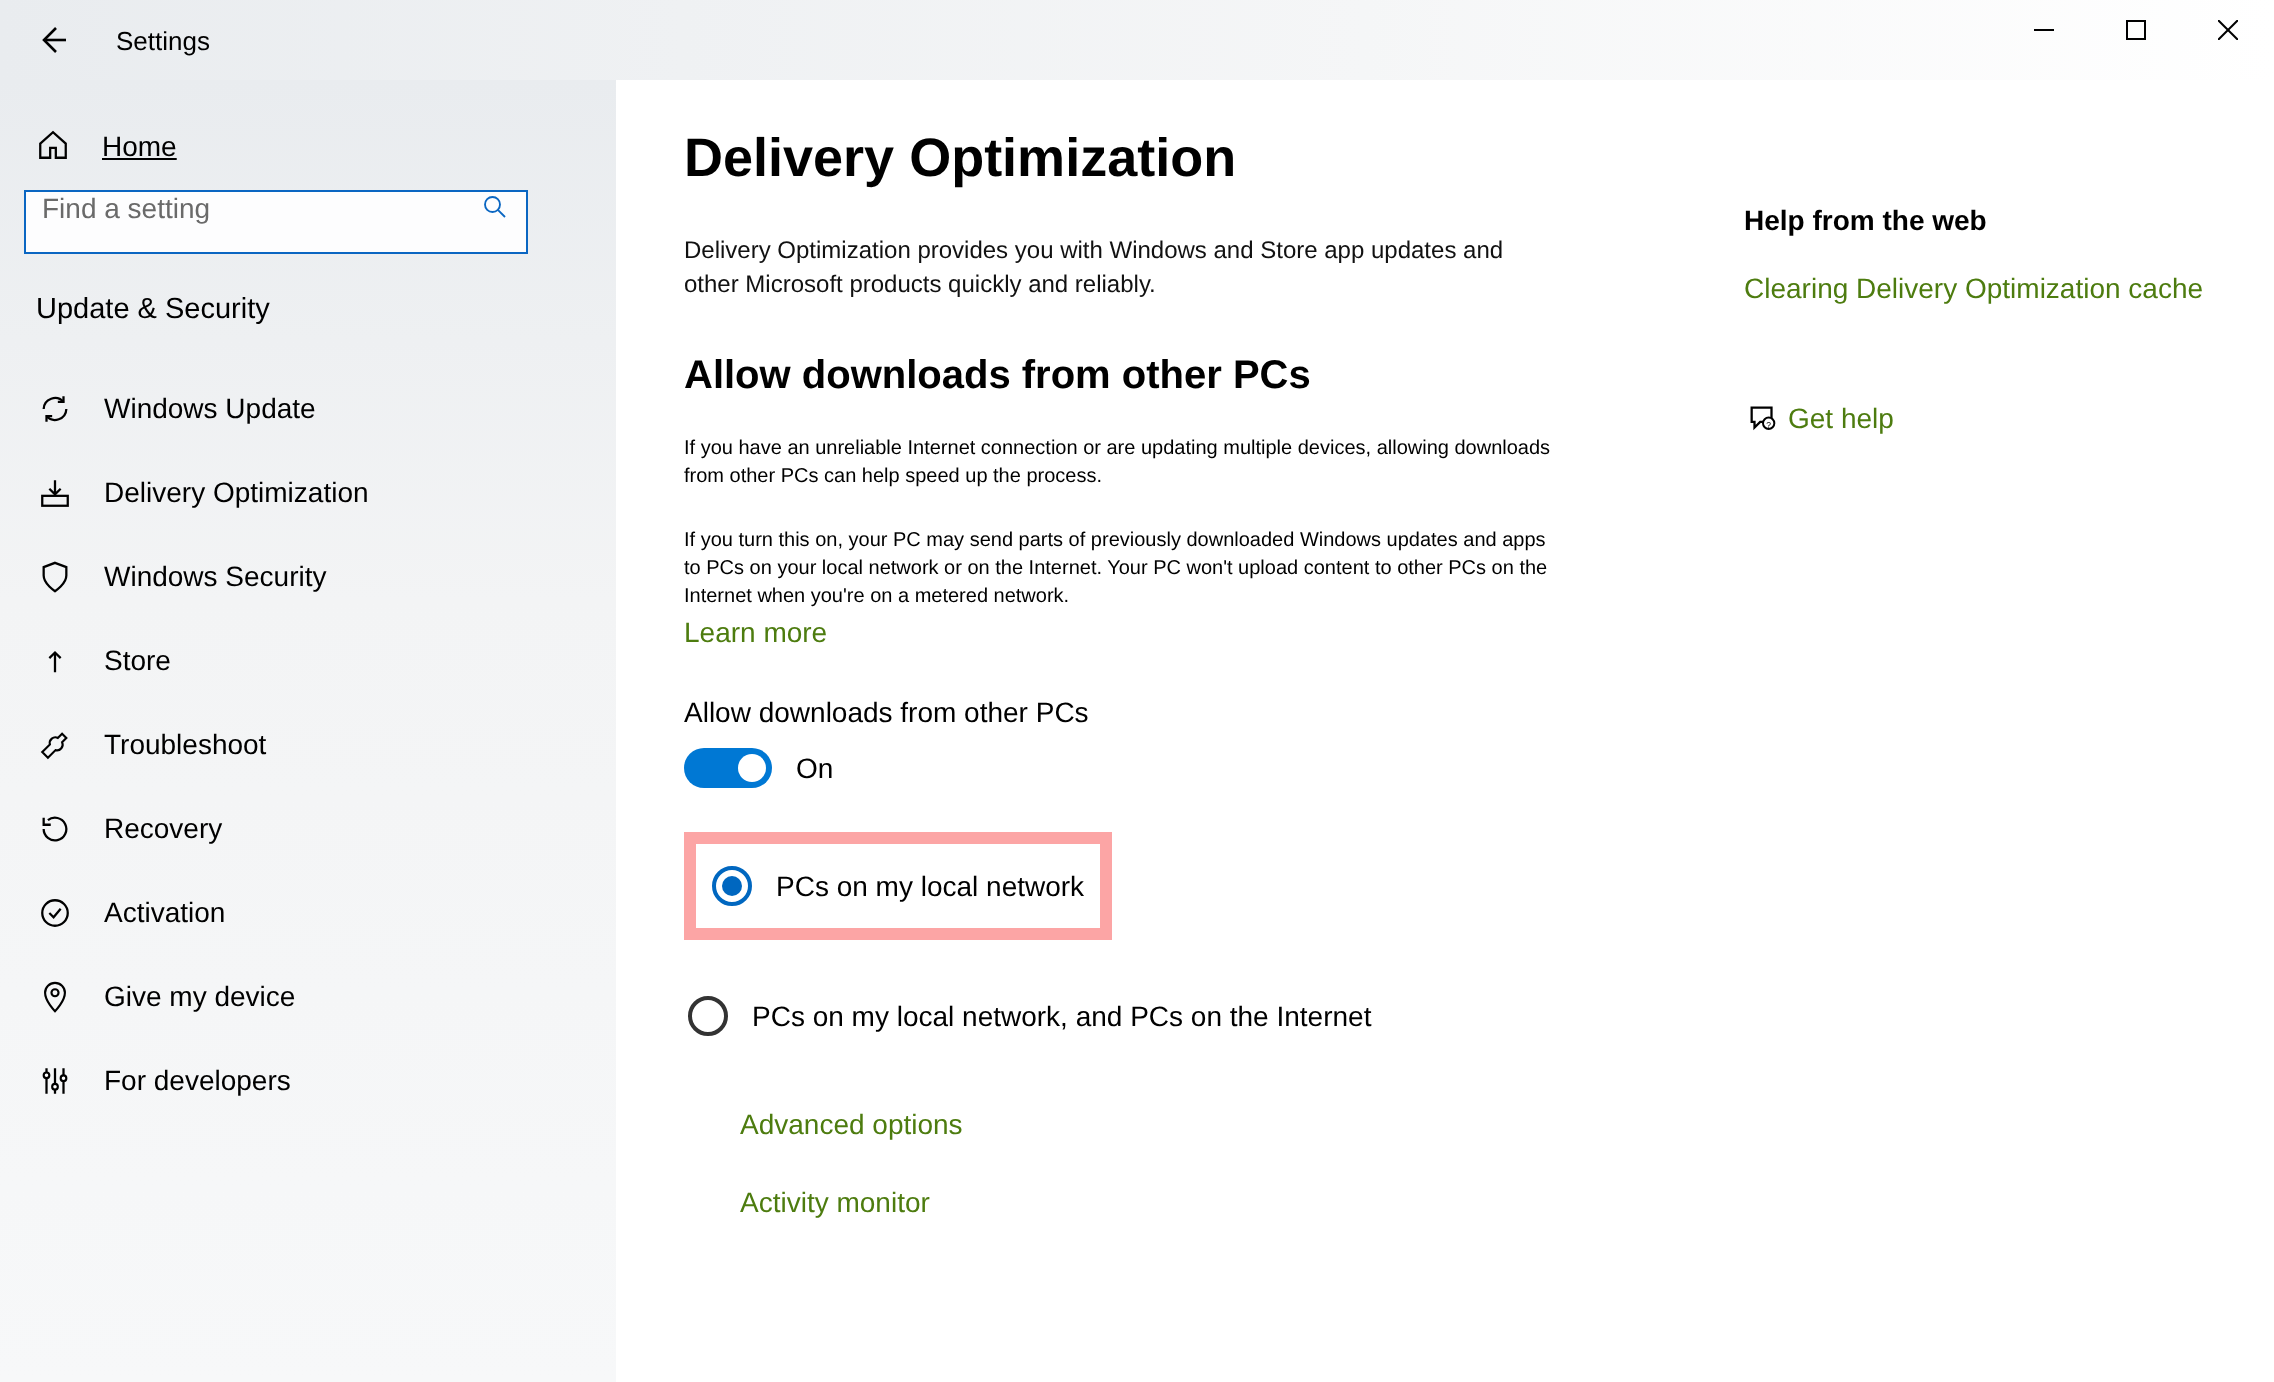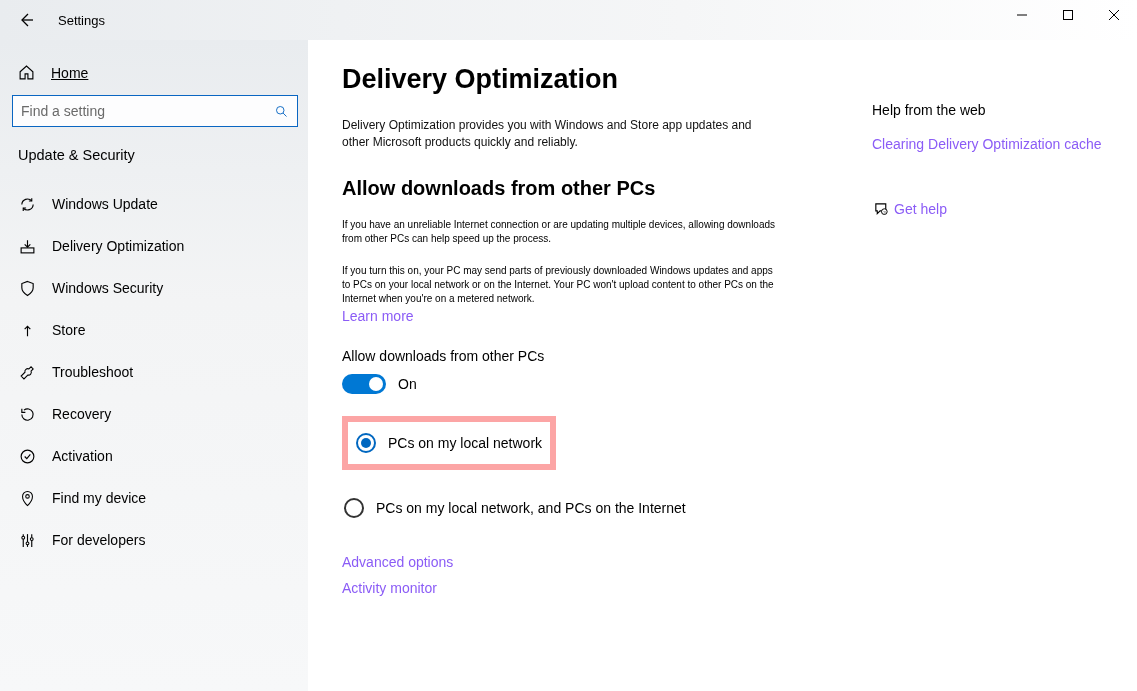--- a/index.html
+++ b/index.html
@@ -51,24 +51,24 @@
   }
   .home-row {
     display: flex; align-items: center;
     padding: 10px 18px;
     gap: 16px;
     cursor: default;
   }
   .home-row .lbl { font-size: 14px; text-decoration: underline; }
   .search-wrap { padding: 4px 12px 18px 12px; }
   .search {
-    width: 286px; height: 32px;
+    width: 252px; height: 32px;
     border: 1.5px solid #0a66c2;
     background: #fdfdfe;
-    display: flex; align-items: center;
+    display: flex; align-items: flex-start;
     padding: 0 8px;
   }
   .search input {
     flex: 1; border: none; outline: none;
     background: transparent;
     font-size: 14px;
     color: #555;
   }
   .search input::placeholder { color: #6a6a6a; }
   .search-icon { color: #0a66c2; }
@@ -96,21 +96,21 @@
     flex: 1;
     display: flex;
     overflow: auto;
     padding: 24px 0 24px 34px;
   }
   .content { width: 470px; }
   h1.page-title { font-size: 27px; font-weight: 600; margin-bottom: 22px; }
   p.desc { font-size: 12px; line-height: 1.4; color: #111; margin-bottom: 26px; max-width: 430px;}
   h2.sub { font-size: 20px; font-weight: 600; margin-bottom: 18px; }
   p.para { font-size: 10px; line-height: 1.4; margin-bottom: 18px; max-width: 440px;}
-  a.link { color: #8b5cf6; text-decoration: none; cursor: default; display: inline-block;}
+  a.link { color: #4d7c0f; text-decoration: none; cursor: default; display: inline-block;}
   .toggle-label { font-size: 14px; margin-bottom: 10px; margin-top:4px;}
   .toggle-row { display: flex; align-items: center; gap: 12px; margin-bottom: 22px;}
   .toggle {
     width: 44px; height: 20px;
     border-radius: 10px;
     background: #0078d4;
     position: relative;
   }
   .toggle .knob {
     position: absolute; right: 3px; top: 3px;
@@ -131,28 +131,28 @@
   .radio-row .rb.selected::after {
     content: ""; width: 10px; height: 10px; border-radius: 50%;
     background: #0067c0;
   }
   .hl {
     border: 6px solid #fca5a5;
     padding: 5px 6px;
     display: inline-flex;
     margin-bottom: 14px;
   }
-  .link-stack { margin-top: 30px; display: flex; flex-direction: column; gap: 10px;}
+  .link-stack { margin-top: 30px; display: flex; flex-direction: column; gap: 23px; margin-left: 28px;}
   
   .aside {
     width: 300px;
     padding-left: 60px;
     padding-top: 38px;
   }
-  .aside h3 { font-size: 14px; font-weight: 400; margin-bottom: 18px;}
+  .aside h3 { font-size: 14px; font-weight: 700; margin-bottom: 18px;}
   .aside-row {
     display: flex; align-items: center; gap: 4px;
     margin-bottom: 14px;
   }
   .aside-row .ai {
     width: 18px; height: 18px;
     display: flex; align-items: center; justify-content: center;
   }
   svg { display: block; }
 </style>
@@ -271,21 +271,21 @@
           </span>
         <span class="nav-label">Activation</span>
       </div>
       <div class="nav-item">
         <span class="nav-icon">
             <svg width="17" height="17" viewBox="0 0 24 24">
               <path d="M12 22s7-7 7-13a7 7 0 0 0-14 0c0 6 7 13 7 13z" fill="none" stroke="#000" stroke-width="1.5"></path>
               <circle cx="12" cy="9" r="2.5" fill="none" stroke="#000" stroke-width="1.5"></circle>
             </svg>
           </span>
-        <span class="nav-label">Find my device</span>
+        <span class="nav-label">Give my device</span>
       </div>
       <div class="nav-item">
         <span class="nav-icon">
             <svg width="17" height="17" viewBox="0 0 24 24">
               <line x1="6" y1="3" x2="6" y2="21" stroke="#000" stroke-width="1.6"></line>
               <line x1="12" y1="3" x2="12" y2="21" stroke="#000" stroke-width="1.6"></line>
               <line x1="18" y1="3" x2="18" y2="21" stroke="#000" stroke-width="1.6"></line>
               <circle cx="6" cy="8" r="2" fill="#fff" stroke="#000" stroke-width="1.5"></circle>
               <circle cx="12" cy="16" r="2" fill="#fff" stroke="#000" stroke-width="1.5"></circle>
               <circle cx="18" cy="10" r="2" fill="#fff" stroke="#000" stroke-width="1.5"></circle>

